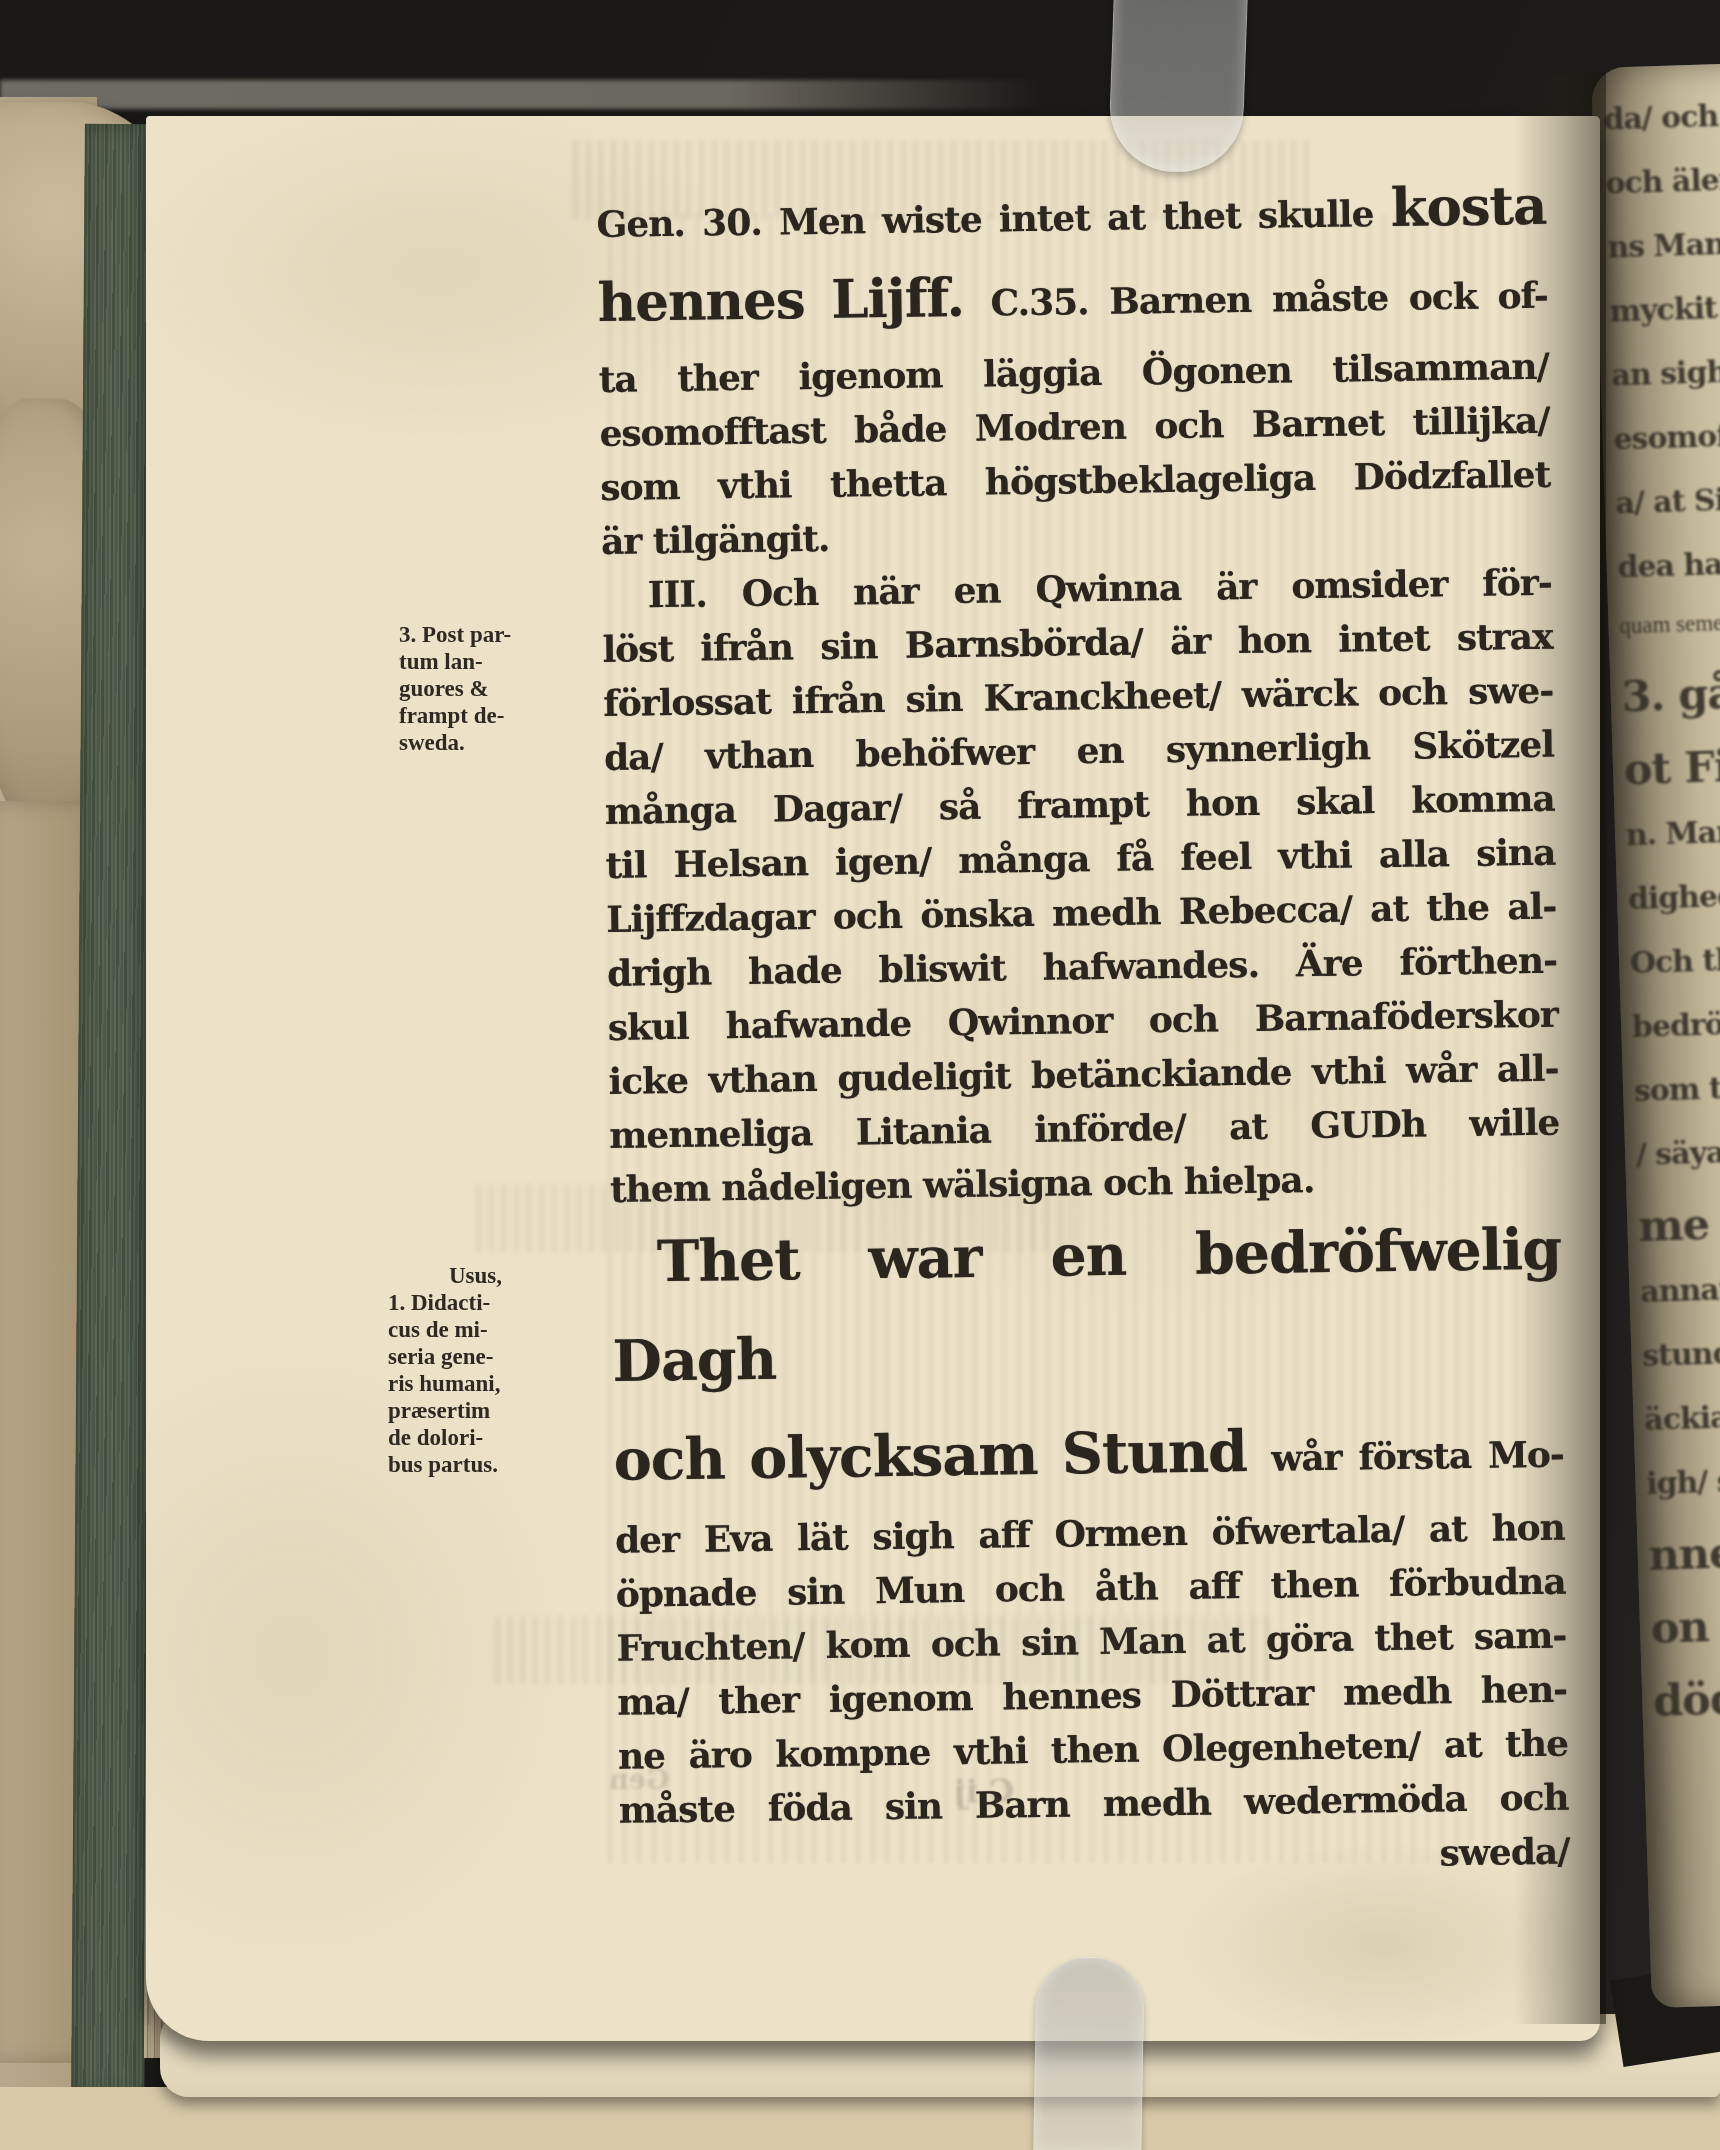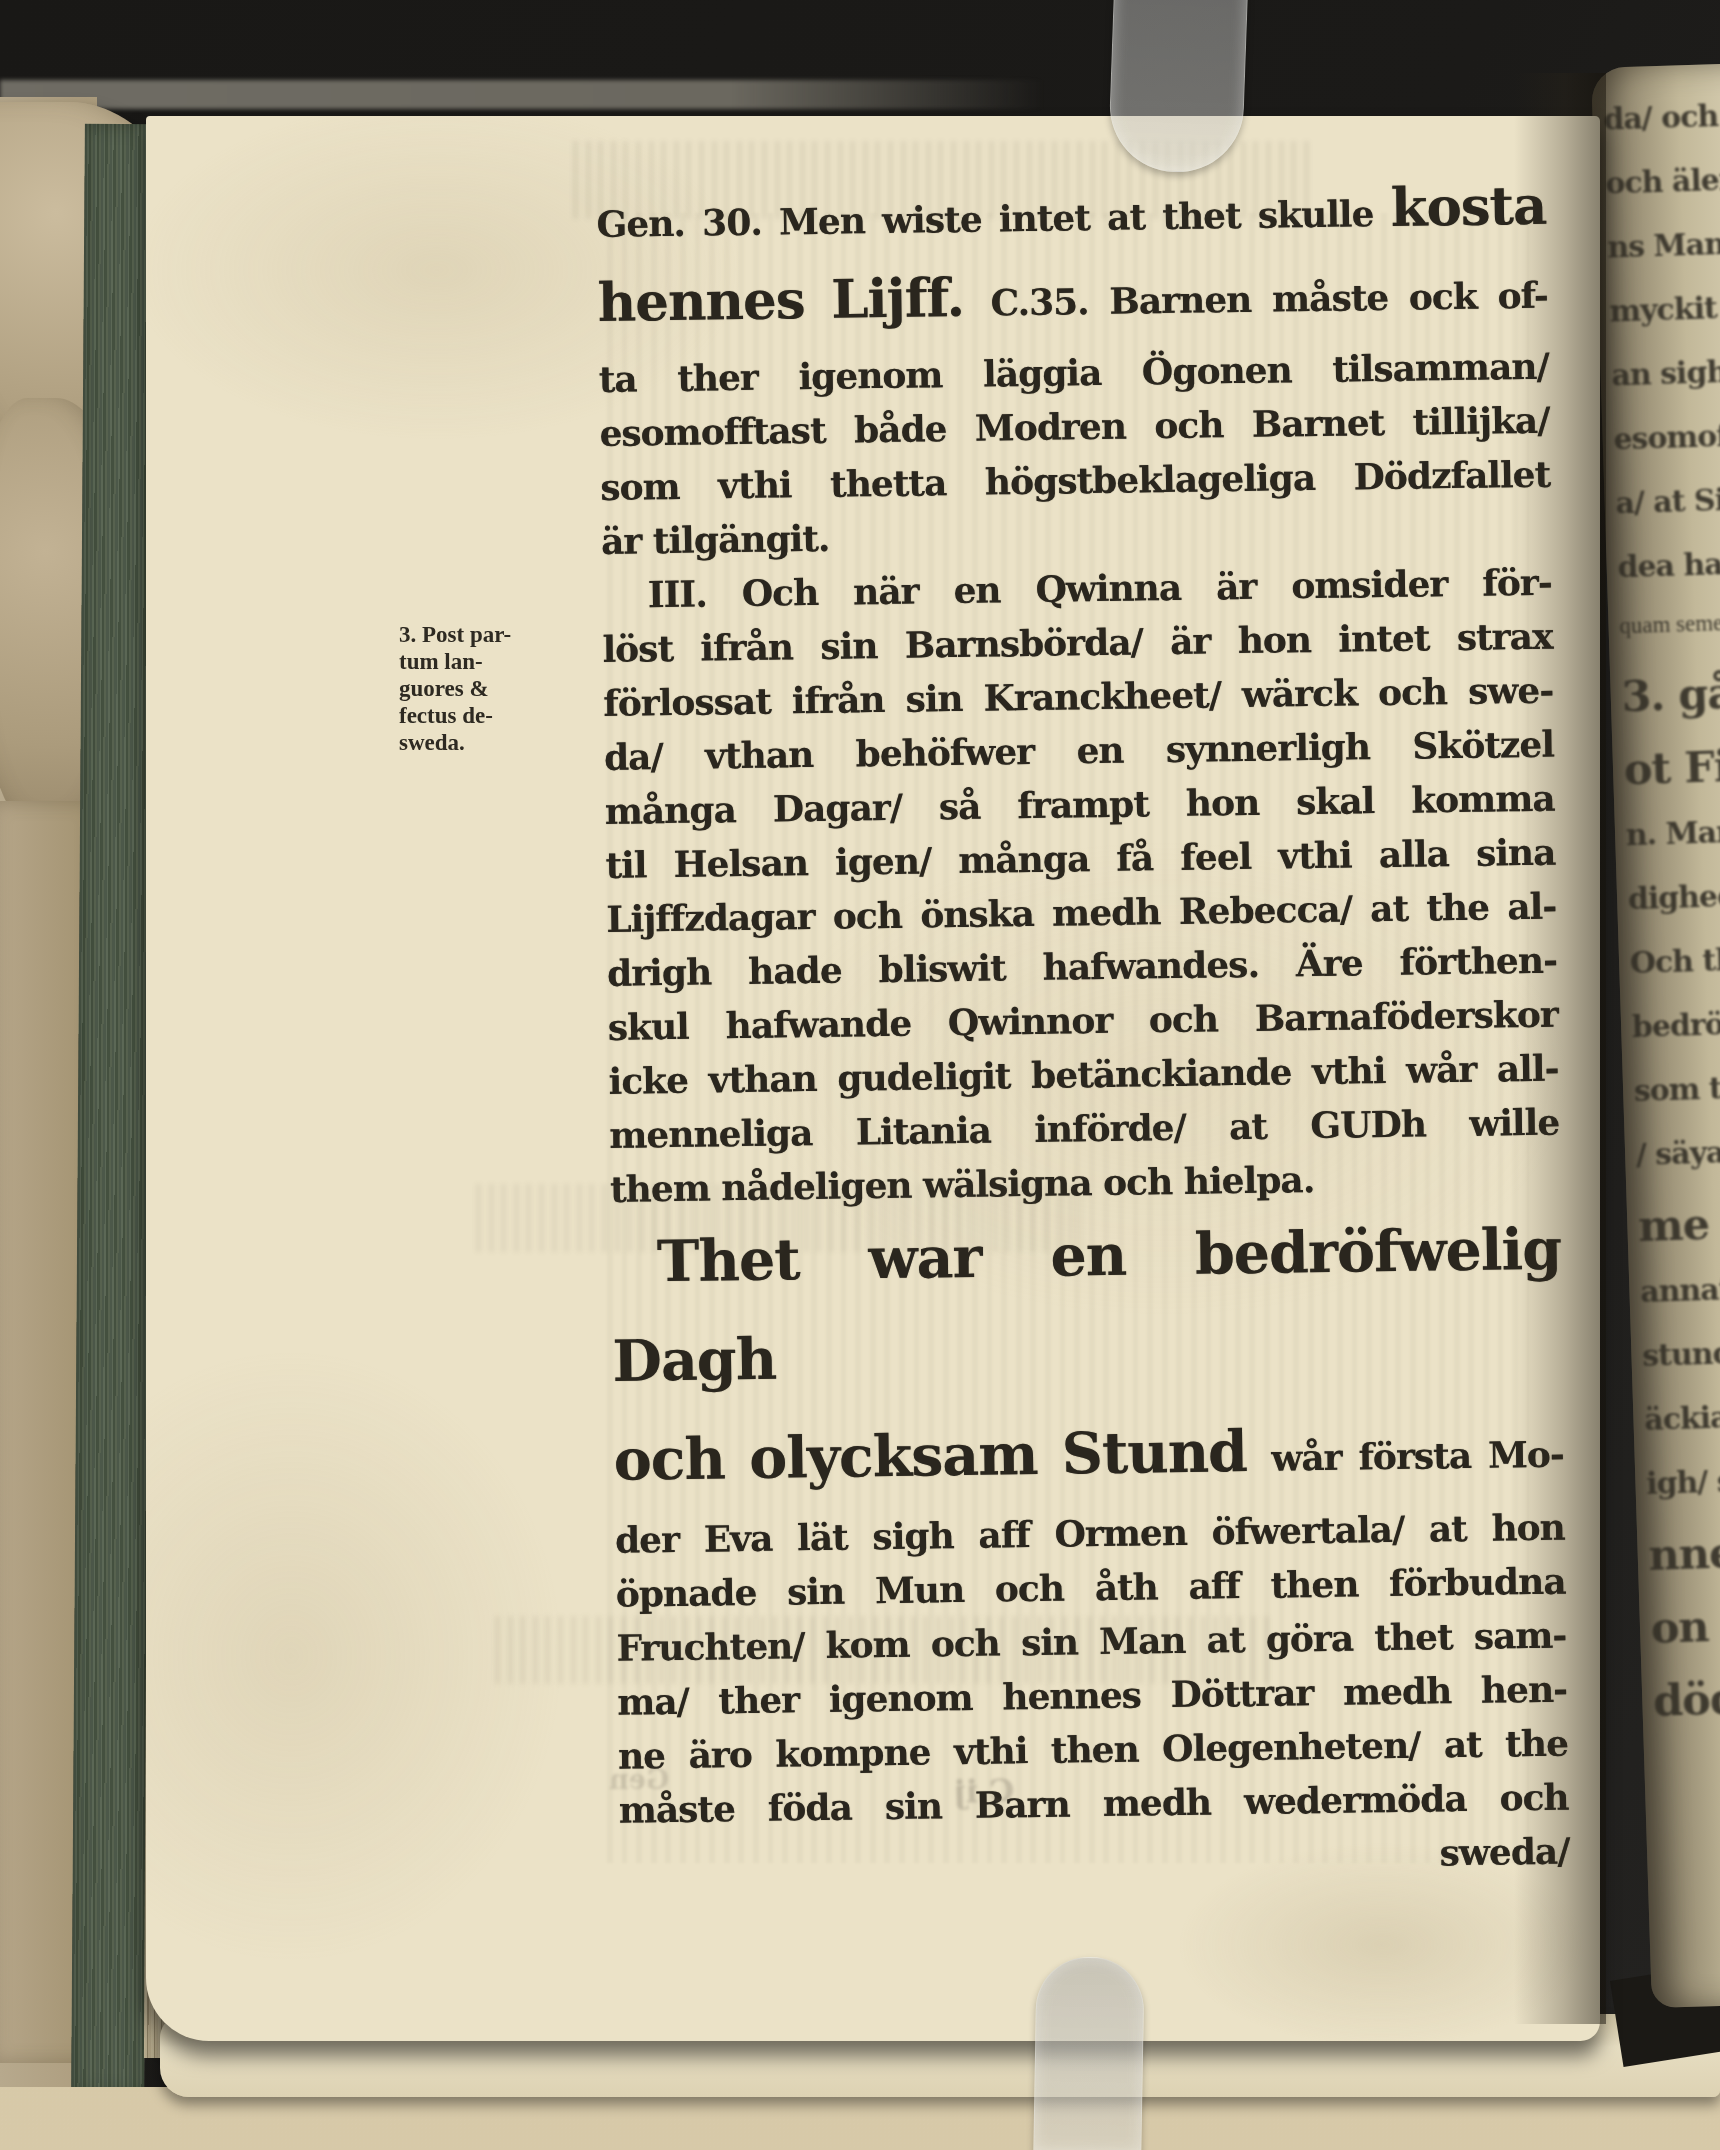--- a/index.html
+++ b/index.html
@@ -193,22 +193,32 @@
   </div>
 
   <div class="bleed b1"></div>
   <div class="bleed b2"></div>
   <div class="bleed b3"></div>
 
   <div class="margin-note mn-1">
       <div class="mn-line">3. Post par-</div>
       <div class="mn-line">tum lan-</div>
       <div class="mn-line">guores &amp;</div>
-      <div class="mn-line">fectus de-</div>
+      <div class="mn-line">frampt de-</div>
       <div class="mn-line">sweda.</div>
+    </div>
+  <div class="margin-note mn-2">
+      <div class="mn-line first">Usus,</div>
+      <div class="mn-line">1. Didacti-</div>
+      <div class="mn-line">cus de mi-</div>
+      <div class="mn-line">seria gene-</div>
+      <div class="mn-line">ris humani,</div>
+      <div class="mn-line">præsertim</div>
+      <div class="mn-line">de dolori-</div>
+      <div class="mn-line">bus partus.</div>
     </div>
 
   <span class="ghost g1">C ij</span>
   <span class="ghost g2">Gen</span>
 
   <div class="gutter"></div>
 
   <div class="plastic top"></div>
   <div class="plastic bottom"></div>
 </div>

